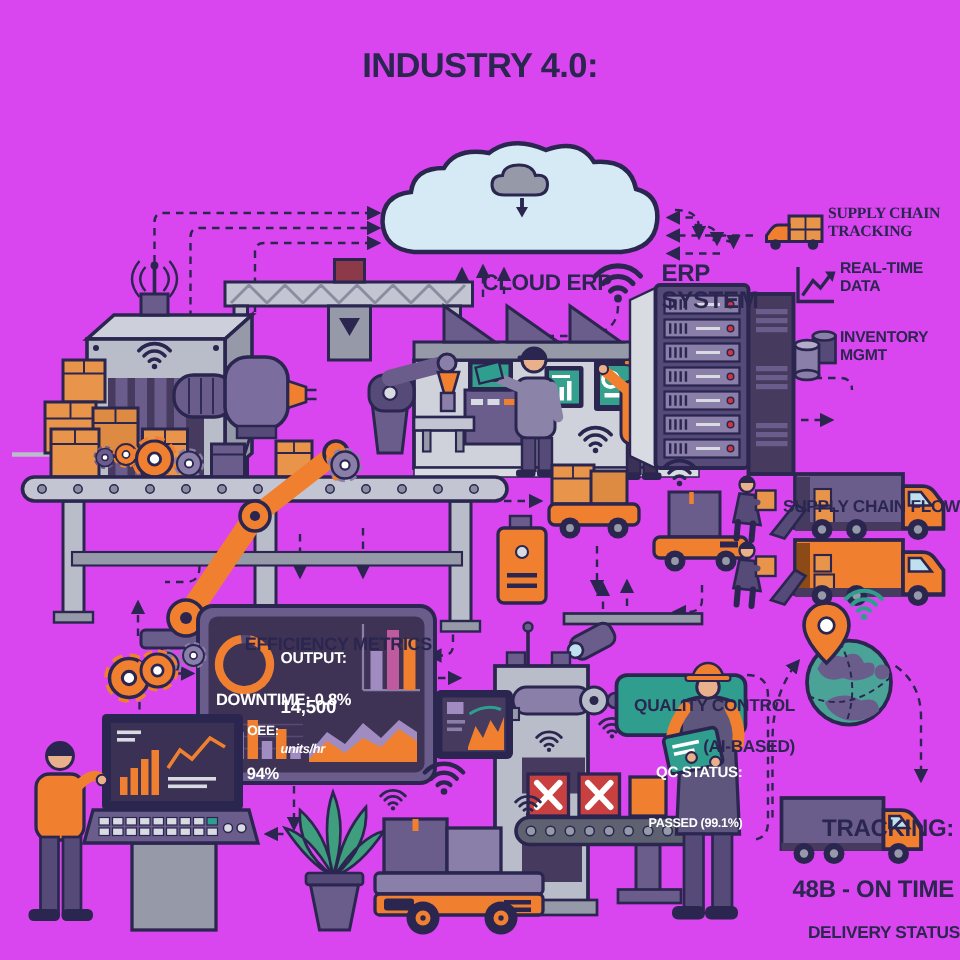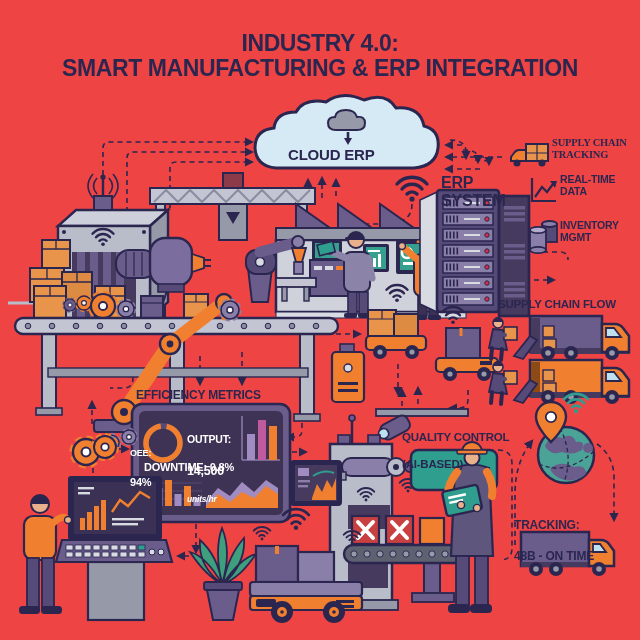--- a/index.html
+++ b/index.html
@@ -1,21 +1,21 @@
 <!DOCTYPE html>
 <html><head>
 <meta charset="utf-8">
 <style>
   html,body{margin:0;padding:0;background:#fff;}
-  #stage{position:relative;width:640px;height:640px;background:#ef4444;overflow:hidden;
+  #stage{position:relative;width:640px;height:640px;background:#d946ef;overflow:hidden;
          font-family:"Liberation Sans", sans-serif;}
   #scene{position:absolute;left:0;top:0;}
   .lbl{position:absolute;font-weight:bold;color:#2b2650;line-height:1.15;
        letter-spacing:-0.2px;white-space:pre-line;}
-  .c{text-align:left;}
+  .c{text-align:right;margin-top:34px;}
   .r{text-align:right;}
   .w{color:#ffffff;}
   .title{font-size:23px;letter-spacing:-0.4px;width:640px;text-align:center;}
   .blk{display:block;}
 </style>
 </head>
 <body>
 
 <div id="stage">
 
@@ -625,51 +625,55 @@
         <circle cx="334" cy="612" r="1.8" fill="#2b2650"></circle>
   </g>
   <use href="#wifi" transform="translate(262,534) scale(0.55)" color="#2b2650"></use>
   <use href="#wifi" transform="translate(296,520) scale(0.85)" color="#2b2650"></use>
   <use href="#wifi" transform="translate(352,538) scale(0.55)" color="#2b2650"></use>
 
   <use href="#wifi" transform="translate(574,414) scale(0.0)" color="#2f9e8f"></use>
 </svg>
 
 <div class="lbl title" style="top:30px;">INDUSTRY 4.0:</div>
-<div class="lbl title" style="top:55px;">SMART MANUFACTURING &amp; ERP INTEGRATION</div>
 
 <div class="lbl c" style="left:288px;top:146px;width:120px;font-size:15px;">CLOUD ERP</div>
 
 
 <div class="lbl" style="left:441px;top:174px;width:90px;font-size:16px;">ERP SYSTEM</div>
 
 <div class="lbl" style="left:552px;top:137px;width:86px;font-size:10.5px;font-family:Liberation Serif, serif;">SUPPLY CHAIN
 TRACKING</div>
 <div class="lbl" style="left:560px;top:173px;width:80px;font-size:10.5px;">REAL-TIME
 DATA</div>
 <div class="lbl" style="left:560px;top:219px;width:80px;font-size:10.5px;">INVENTORY
 MGMT</div>
 
 <div class="lbl c" style="left:498px;top:298px;width:142px;font-size:11.5px;">SUPPLY CHAIN FLOW</div>
 
 <div class="lbl c" style="left:136px;top:389px;width:152px;font-size:12px;">EFFICIENCY METRICS</div>
-<div class="lbl c w" style="left:130px;top:431px;width:36px;line-height:1.1;">
+<div class="lbl c w" style="left:150px;top:431px;width:36px;line-height:1.1;">
   <span class="blk" style="font-size:9px;">OEE:</span>
   <span class="blk" style="font-size:11px;">94%</span>
 </div>
 <div class="lbl w" style="left:187px;top:416px;width:56px;line-height:1.12;">
   <span class="blk" style="font-size:10.5px;">OUTPUT:</span>
   <span class="blk" style="font-size:12.5px;">14,500</span>
   <span class="blk" style="font-size:8.5px;font-style:italic;">units/hr</span>
 </div>
 <div class="lbl w" style="left:144px;top:461px;width:132px;font-size:11px;">DOWNTIME: 0.8%</div>
 
 <div class="lbl c" style="left:402px;top:417px;width:128px;font-size:11.5px;line-height:1.2;">
   <span class="blk">QUALITY CONTROL</span>
   <span class="blk">(AI-BASED)</span>
 </div>
-
-<div class="lbl c" style="left:514px;top:502px;width:122px;font-size:12px;line-height:1.3;">
+<div class="lbl c w" style="left:413px;top:456px;width:82px;line-height:1.25;">
+  <span class="blk" style="font-size:10px;">QC STATUS:</span>
+  <span class="blk" style="font-size:8.4px;">PASSED (99.1%)</span>
+</div>
+
+<div class="lbl c" style="left:514px;top:488px;width:122px;font-size:16px;line-height:1.3;">
   <span class="blk">TRACKING:</span>
   <span class="blk">48B - ON TIME</span>
 </div>
+<div class="lbl c" style="left:512px;top:582px;width:128px;font-size:11.5px;">DELIVERY STATUS</div>
 
 </div>
 
 </body></html>

